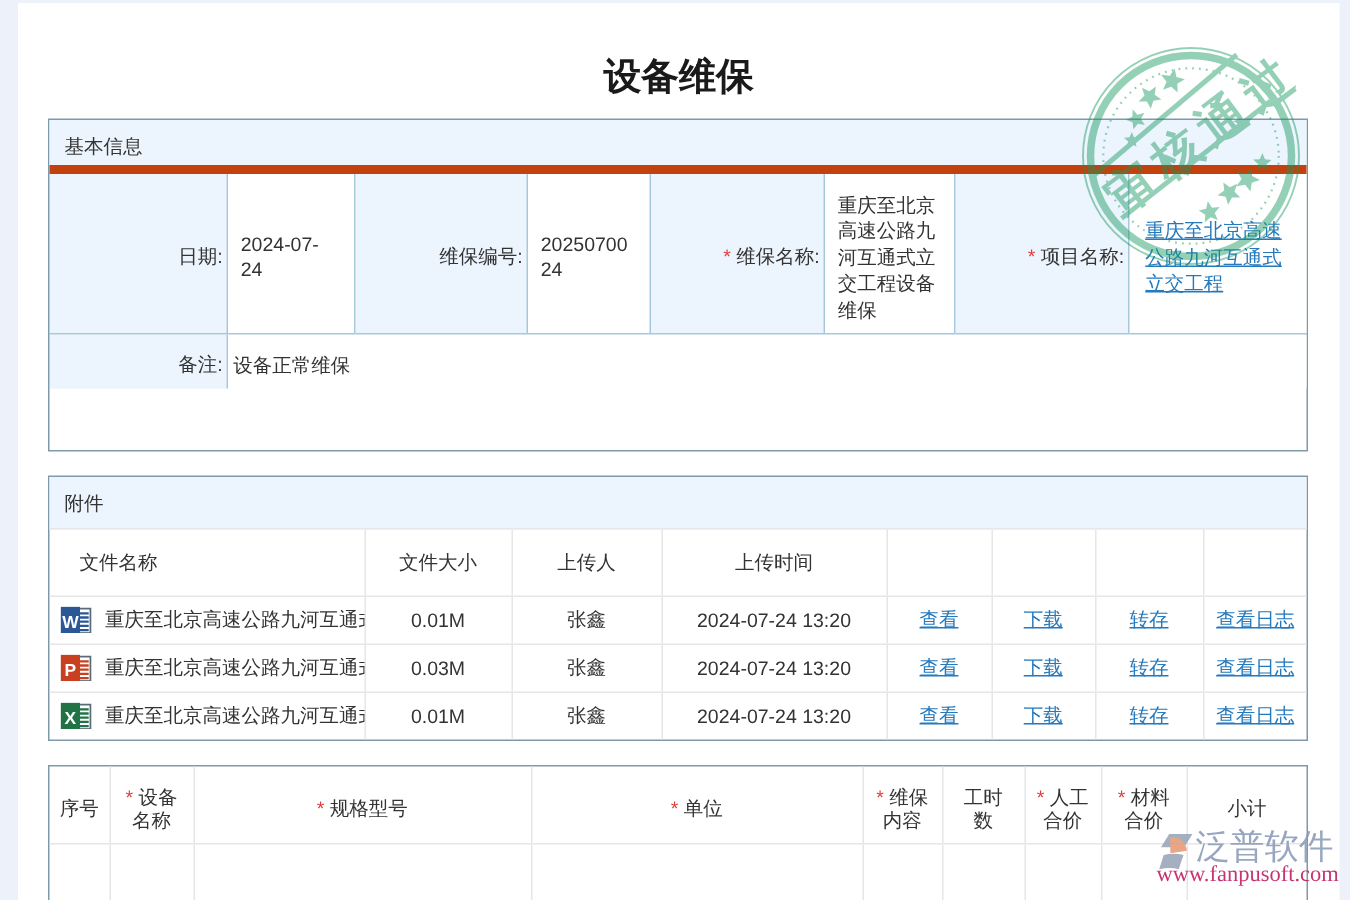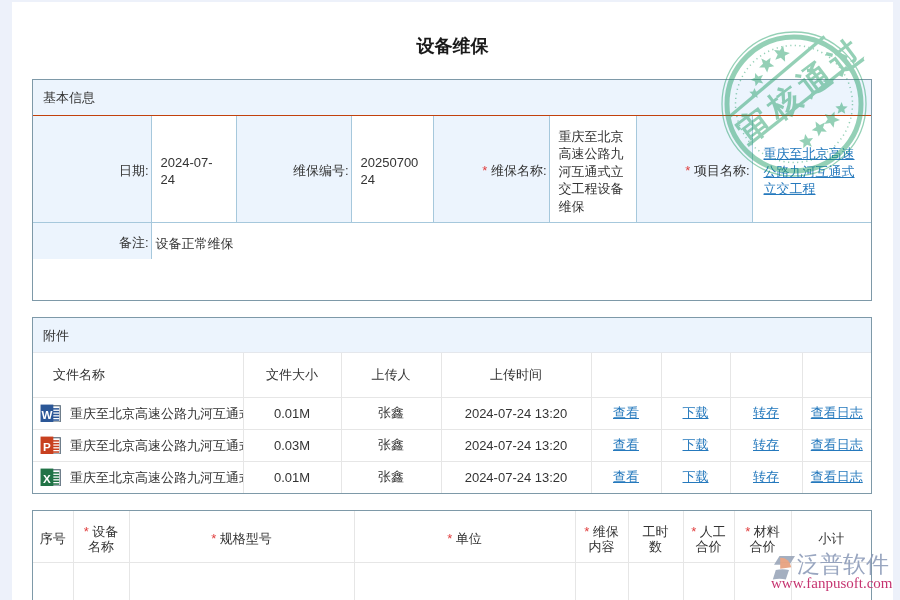--- a/index.html
+++ b/index.html
@@ -1,22 +1,22 @@
 <!DOCTYPE html>
 <html><head>
 <meta charset="utf-8">
 <style>
   * { margin:0; padding:0; box-sizing:border-box; }
   html,body { width:900px; height:600px; overflow:hidden; }
   body { background:#edf1fa; font-family:"Liberation Sans",sans-serif; color:#333; font-size:13px; }
   #panel { position:absolute; left:12px; top:2px; width:881px; height:598px; background:#fff; }
-  #title { position:absolute; left:12px; top:34px; width:881px; text-align:center; font-size:18px; font-weight:bold; color:#1a1a1a; }
+  #title { position:absolute; left:12px; top:34px; width:881px; text-align:center; font-size:25px; font-weight:bold; color:#1a1a1a; }
   .sect { position:absolute; left:32px; width:840px; border:1px solid #7e99a8; background:#fff; }
   .band { height:35px; line-height:35px; padding-left:10px; background:#ecf4fd; border-bottom:1px solid #e4e7ec; color:#333; }
-  .band.bb { border-bottom:1px solid #c2410c; }
+  .band.bb { border-bottom:6px solid #c2410c; }
   table { border-collapse:collapse; table-layout:fixed; width:838px; }
   td { font-size:13px; color:#333; overflow:hidden; }
   
   #basic td { border-left:1px solid #a6c8dc; border-bottom:1px solid #a6c8dc; padding-top:5px; }
   #basic td:first-child { border-left:none; }
   #basic tr:last-child td { border-bottom:none; }
   #basic .lb { background:#ecf4fd; text-align:right; padding-right:2px; }
   #basic .vl { background:#fff; padding-left:9px; line-height:17.5px; }
   .red { color:#e03e3e; }
   a, .lk { color:#2579bd; text-decoration:underline; }

